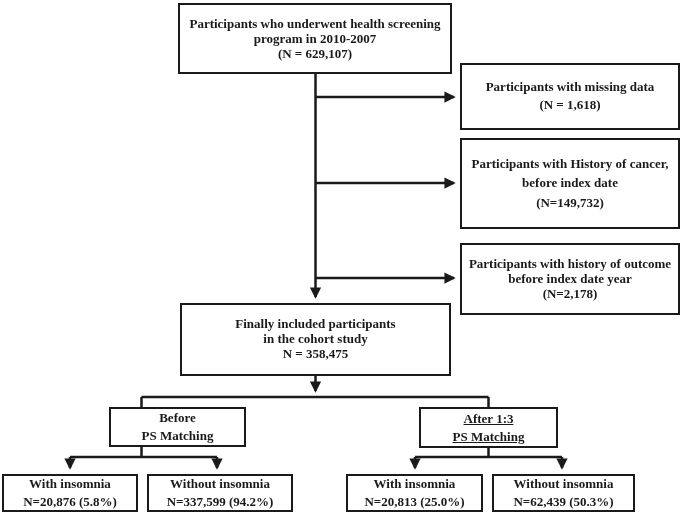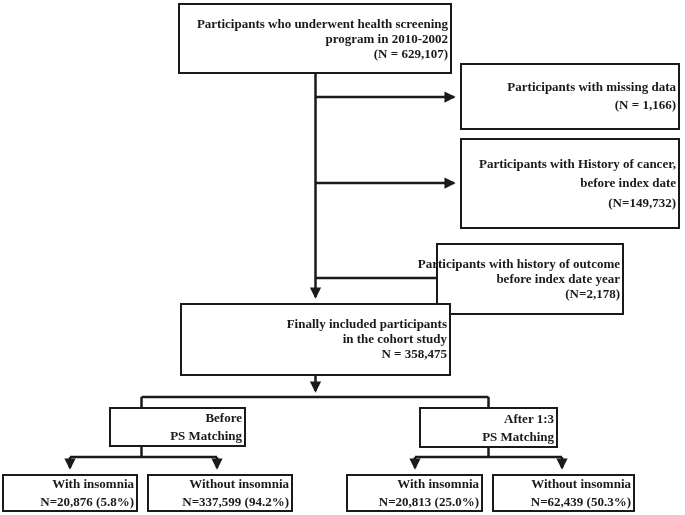--- a/index.html
+++ b/index.html
@@ -26,43 +26,43 @@
     pointer-events: none;
   }
   .box {
     position: absolute;
     box-sizing: border-box;
     border: 2.5px solid #1a1a1a;
     background: #ffffff;
     display: flex;
     flex-direction: column;
     justify-content: space-evenly;
-    align-items: flex-end;
+    align-items: center;
     text-align: center;
     font-size: 13px;
     line-height: 1.15;
     padding: 12px 2px;
   }
   .box .bline {
     white-space: nowrap;
   }
   .tight {
     justify-content: center;
   }
   .tight .bline {
     line-height: 1.35;
   }
   
   #box-screening   { left: 178px; top: 3px;   width: 274px; height: 71px; }
   #box-missing     { left: 460px; top: 63px;  width: 220px; height: 67px; }
   #box-history     { left: 460px; top: 138px; width: 220px; height: 91px; }
-  #box-outcome     { left: 436px; top: 243px; width: 188px; height: 72px; }
+  #box-outcome     { left: 460px; top: 243px; width: 220px; height: 72px; }
   #box-included    { left: 180px; top: 303px; width: 271px; height: 73px; }
   #box-before      { left: 73px;  top: 407px; width: 137px; height: 40px; margin-left: 36px; }
-  #box-after       { left: 419px; top: 407px; width: 139px; height: 41px; }
+  #box-after       { left: 419px; top: 407px; width: 139px; height: 41px; text-decoration: underline; }
   #box-bwith       { left: 2px;   top: 474px; width: 136px; height: 38px; }
   #box-bwithout    { left: 147px; top: 474px; width: 146px; height: 38px; }
   #box-awith       { left: 346px; top: 474px; width: 137px; height: 38px; }
   #box-awithout    { left: 492px; top: 474px; width: 143px; height: 38px; }
 </style>
 </head>
 <body>
 
 <div class="canvas">
 
@@ -92,27 +92,27 @@
 
       <path d="M488.5 448 V457"></path>
       <path d="M415 457 H562"></path>
       <path d="M415 457 V468" marker-end="url(#ah)"></path>
       <path d="M562 457 V468" marker-end="url(#ah)"></path>
     </g>
   </svg>
 
   <div class="box" id="box-screening">
     <div class="bline">Participants who underwent health screening</div>
-    <div class="bline">program in 2010-2002</div>
+    <div class="bline">program in 2010-2007</div>
     <div class="bline">(N = 629,107)</div>
   </div>
 
   <div class="box" id="box-missing">
     <div class="bline">Participants with missing data</div>
-    <div class="bline">(N = 1,166)</div>
+    <div class="bline">(N = 1,618)</div>
   </div>
 
   <div class="box" id="box-history">
     <div class="bline">Participants with History of cancer,</div>
     <div class="bline">before index date</div>
     <div class="bline">(N=149,732)</div>
   </div>
 
   <div class="box" id="box-outcome">
     <div class="bline">Participants with history of outcome</div>

